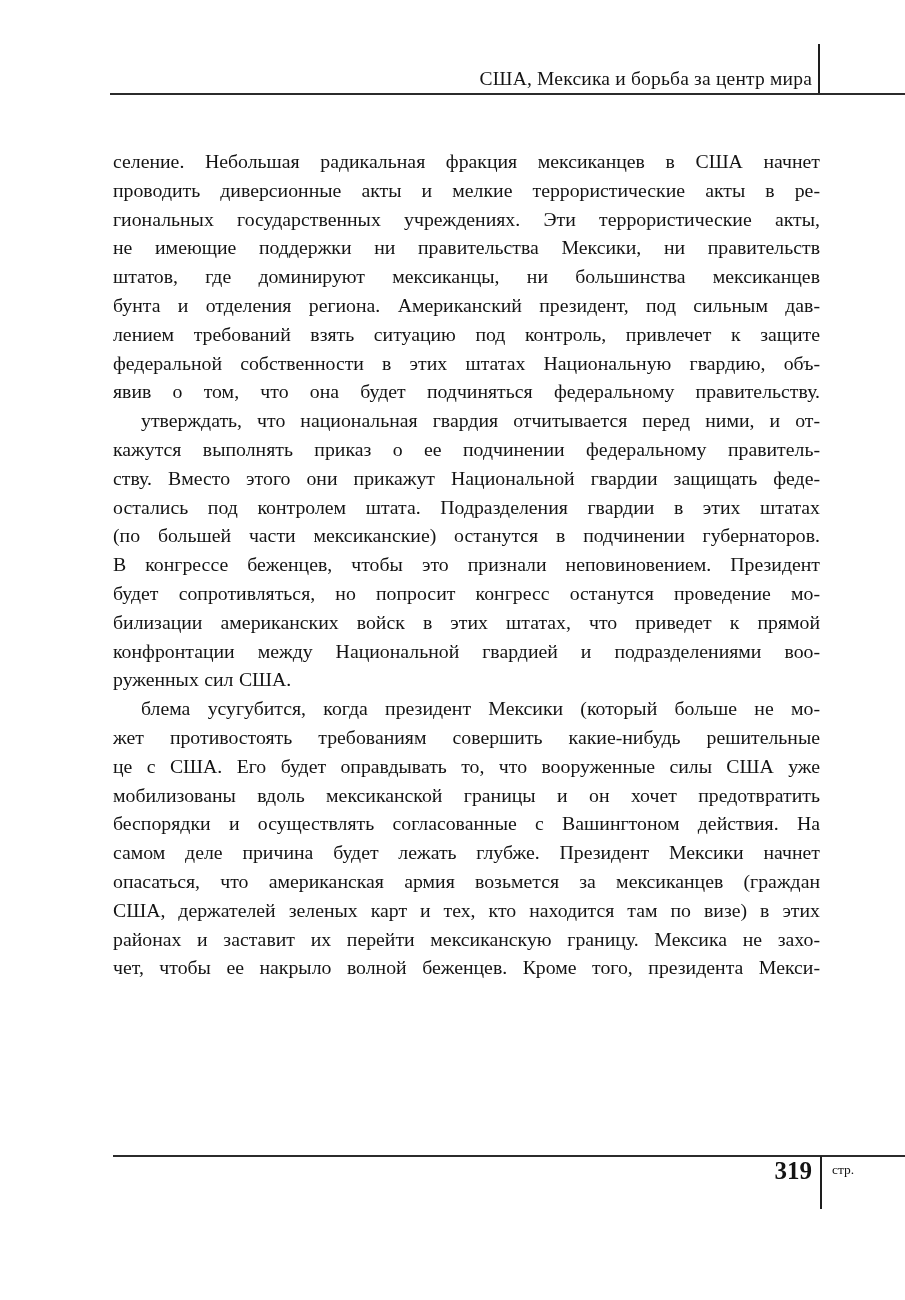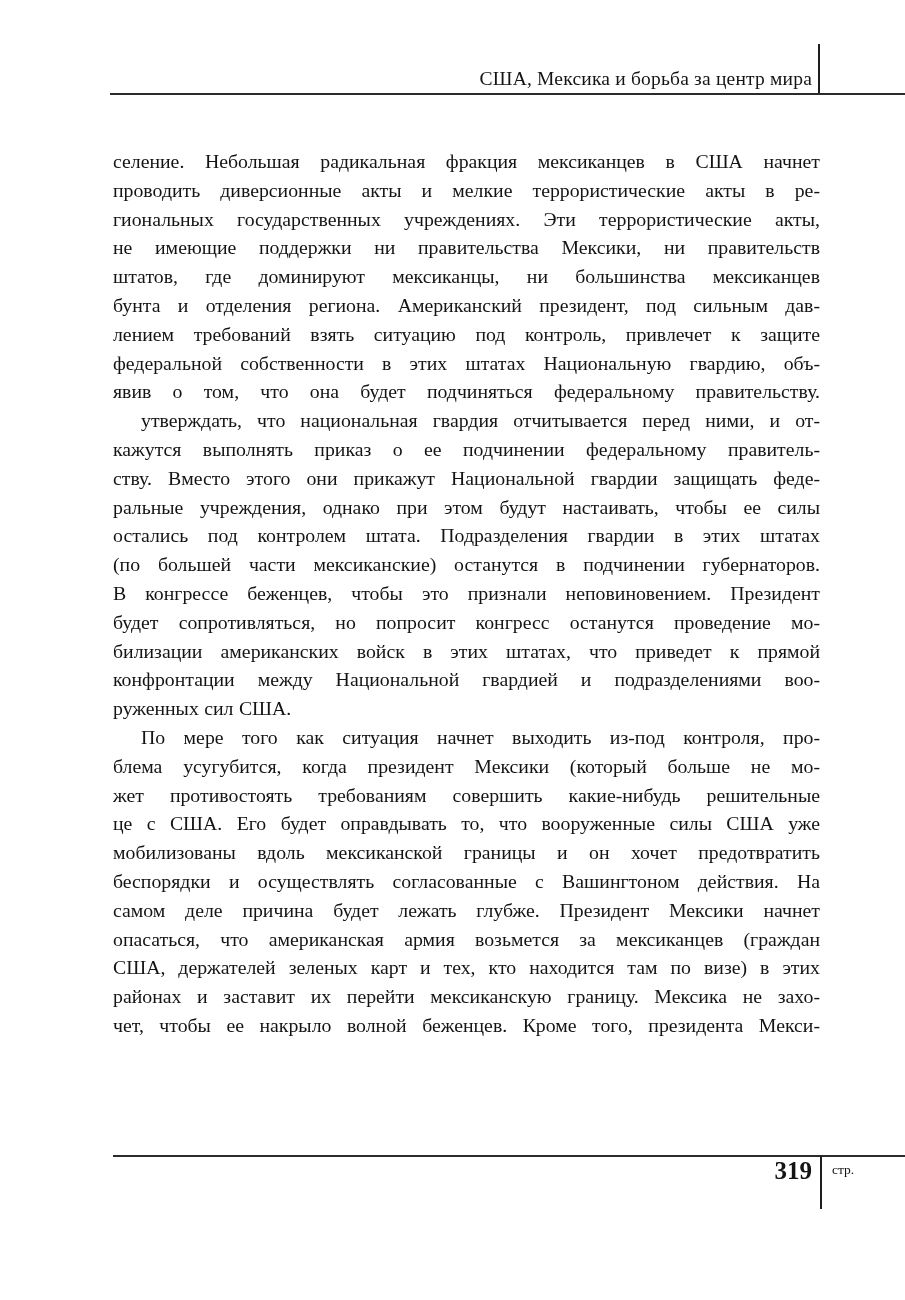--- a/index.html
+++ b/index.html
@@ -119,31 +119,29 @@
         <div class="line jl">штатов, где доминируют мексиканцы, ни большинства мексиканцев</div>
         <div class="line jl">бунта и отделения региона. Американский президент, под сильным дав-</div>
         <div class="line jl">лением требований взять ситуацию под контроль, привлечет к защите</div>
         <div class="line jl">федеральной собственности в этих штатах Национальную гвардию, объ-</div>
         <div class="line jl">явив о том, что она будет подчиняться федеральному правительству.</div>
       </div>
       <div class="para indent">
         <div class="line jl">утверждать, что национальная гвардия отчитывается перед ними, и от-</div>
         <div class="line jl">кажутся выполнять приказ о ее подчинении федеральному правитель-</div>
         <div class="line jl">ству. Вместо этого они прикажут Национальной гвардии защищать феде-</div>
-        <div class="line jl">ральные учреждения, однако при этом будут настаивать, чтобы ее силы</div>
         <div class="line jl">остались под контролем штата. Подразделения гвардии в этих штатах</div>
         <div class="line jl">(по большей части мексиканские) останутся в подчинении губернаторов.</div>
         <div class="line jl">В конгрессе беженцев, чтобы это признали неповиновением. Президент</div>
         <div class="line jl">будет сопротивляться, но попросит конгресс останутся проведение мо-</div>
         <div class="line jl">билизации американских войск в этих штатах, что приведет к прямой</div>
         <div class="line jl">конфронтации между Национальной гвардией и подразделениями воо-</div>
         <div class="line">руженных сил США.</div>
       </div>
       <div class="para indent">
-        <div class="line jl">По мере того как ситуация начнет выходить из-под контроля, про-</div>
         <div class="line jl">блема усугубится, когда президент Мексики (который больше не мо-</div>
         <div class="line jl">жет противостоять требованиям совершить какие-нибудь решительные</div>
         <div class="line jl">це с США. Его будет оправдывать то, что вооруженные силы США уже</div>
         <div class="line jl">мобилизованы вдоль мексиканской границы и он хочет предотвратить</div>
         <div class="line jl">беспорядки и осуществлять согласованные с Вашингтоном действия. На</div>
         <div class="line jl">самом деле причина будет лежать глубже. Президент Мексики начнет</div>
         <div class="line jl">опасаться, что американская армия возьмется за мексиканцев (граждан</div>
         <div class="line jl">США, держателей зеленых карт и тех, кто находится там по визе) в этих</div>
         <div class="line jl">районах и заставит их перейти мексиканскую границу. Мексика не захо-</div>
         <div class="line jl">чет, чтобы ее накрыло волной беженцев. Кроме того, президента Мекси-</div>

